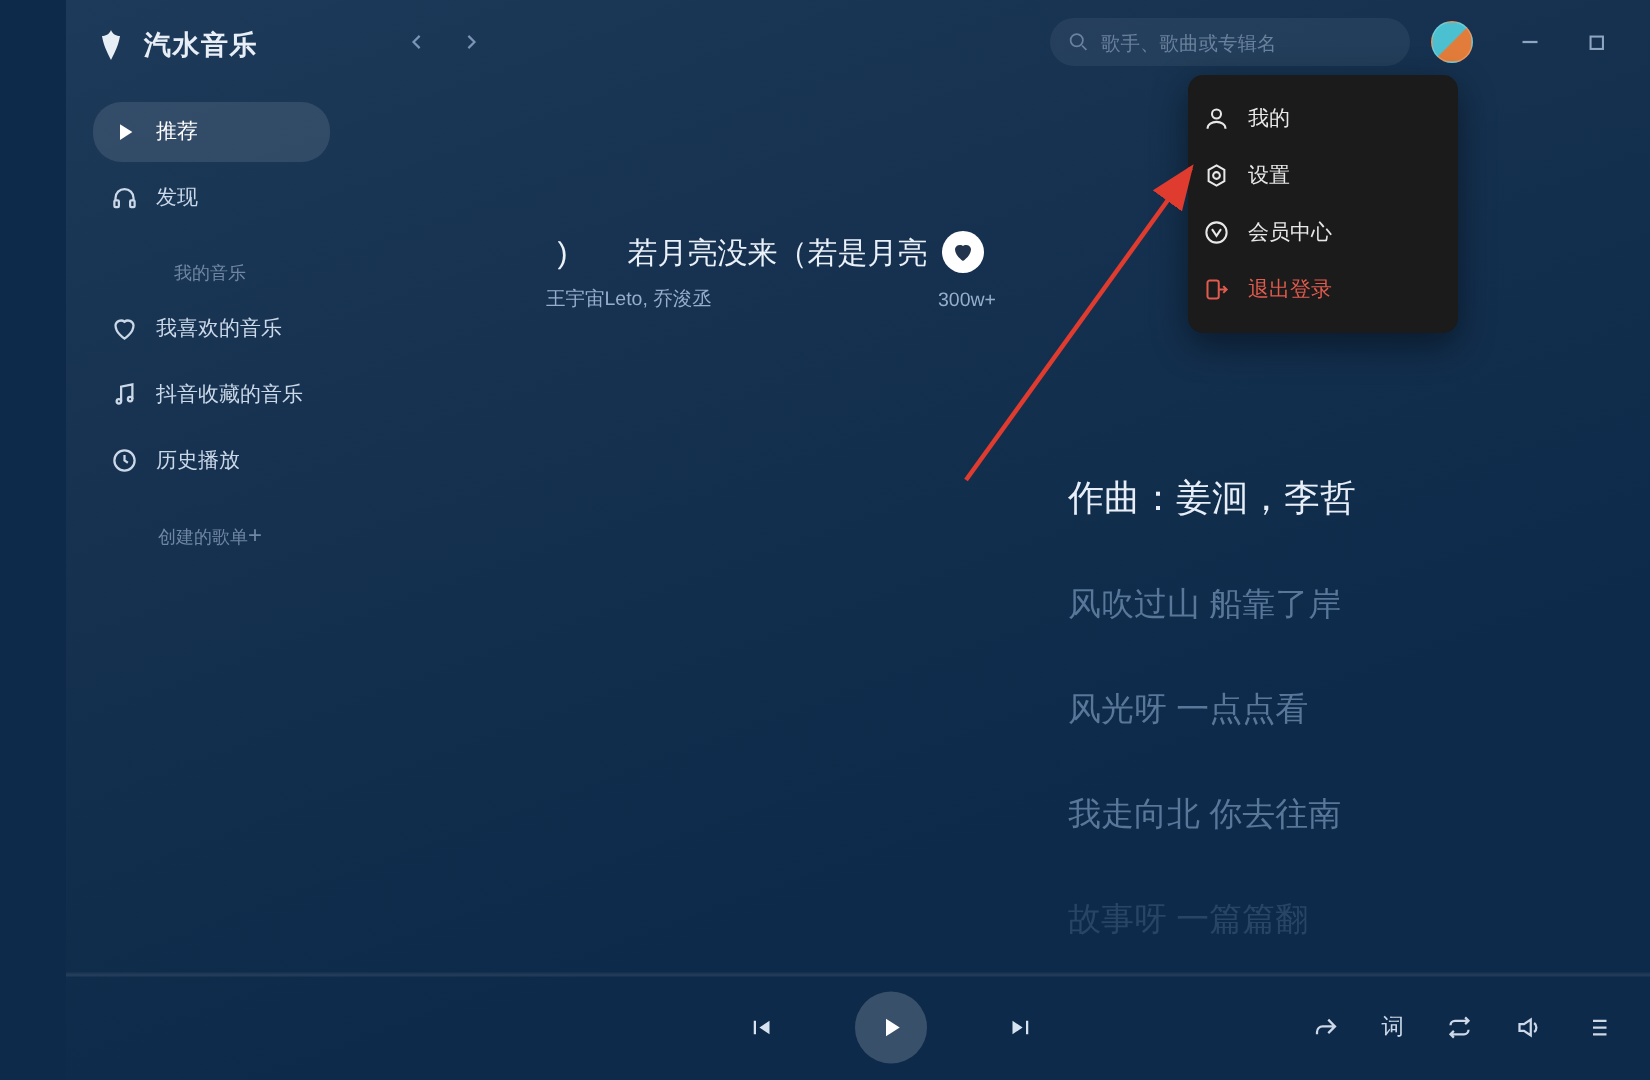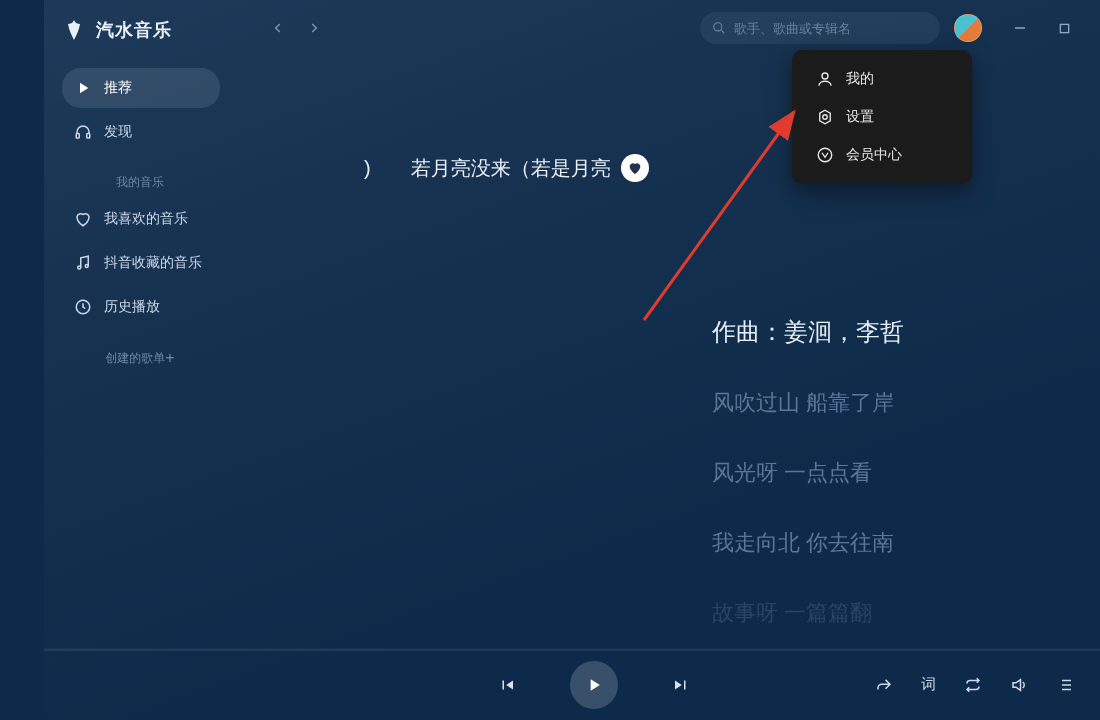--- a/index.html
+++ b/index.html
@@ -89,21 +89,21 @@
 }
 .petal {
   position: absolute; width: 26px; height: 26px; border-radius: 50%;
   background: radial-gradient(circle at 40% 40%, #ffd5e4, #f39ec0 60%, #d66aa0);
 }
 .cover .title-cn {
   position:absolute; right: 46px; top: 28px; color: #fff; font-size: 38px; line-height: 1;
   writing-mode: horizontal-tb; font-family: "STKaiti","KaiTi",serif; text-shadow: 0 1px 4px rgba(0,0,0,.4);
   letter-spacing: -2px; width: 130px;
 }
-.track-title-row { display:flex; align-items:center; justify-content:flex-start; margin-top: 18px; gap: 10px; }
+.track-title-row { display:flex; align-items:center; justify-content:center; margin-top: 18px; gap: 10px; }
 .track-title { color: #eaf1f9; font-size: 20px; white-space: nowrap; overflow: hidden; }
 .heart {
   width: 28px; height: 28px; border-radius: 50%; background: #fff; display:flex;
   align-items:center; justify-content:center; flex:none; cursor:pointer;
 }
 .track-sub-row { display:flex; align-items:center; justify-content:space-between; margin-top: 8px; }
 .track-artist { color: #96aecb; font-size: 13px; }
 .track-likes { color: #96aecb; font-size: 13px; }
 
 .lyrics-col { flex: 1; display:flex; flex-direction:column; justify-content:flex-end; gap: 40px; padding-top: 130px; }
@@ -130,21 +130,21 @@
 }
 .tool { color:#cdd9e8; cursor:pointer; display:flex; align-items:center; justify-content:center; }
 .tool.txt { font-size: 15px; }
 
 
 .user-menu {
   position: absolute; right: 172px; top: 50px; width: 180px; background: #1b1b1b;
   border-radius: 10px; padding: 10px 0; z-index: 20; box-shadow: 0 8px 24px rgba(0,0,0,0.45);
 }
 .menu-item {
-  display:flex; align-items:flex-end; gap: 12px; padding: 10px 24px; color: #e8e8e8;
+  display:flex; align-items:flex-end; gap: 12px; padding: 10px 10px; color: #e8e8e8;
   font-size: 14px; cursor:pointer;
 }
 .menu-item.logout { color: #e15b4e; }
 .menu-item svg { width: 18px; height: 18px; flex:none; }
 
 
 .annot-arrow {
   position:absolute; z-index: 30; pointer-events:none;
 }
 </style>
@@ -263,33 +263,44 @@
           <circle cx="12" cy="12" r="3"></circle>
         </svg>
       <span>设置</span>
     </div>
     <div class="menu-item">
       <svg viewBox="0 0 24 24" fill="none" stroke="currentColor" stroke-width="1.8">
           <circle cx="12" cy="12" r="9"></circle>
           <path d="M8 9l4 6 4-6"></path>
         </svg>
       <span>会员中心</span>
+    </div>
+    <div class="menu-item logout">
+      <svg viewBox="0 0 24 24" fill="none" stroke="currentColor" stroke-width="1.8">
+          <rect x="4" y="4" width="10" height="16" rx="2"></rect>
+          <path d="M14 12h7M18 9l3 3-3 3"></path>
+        </svg>
+      <span>退出登录</span>
     </div>
   </div>
 
   <div class="main">
     <div class="album-col">
       <div class="track-title-row">
         <div class="track-title">)　　若月亮没来（若是月亮</div>
         <div class="heart">
           <svg width="16" height="16" viewBox="0 0 24 24" fill="#22344d">
               <path d="M12 21s-8-5-8-12a5 5 0 0 1 8-3 5 5 0 0 1 8 3c0 7-8 12-8 12z"></path>
             </svg>
         </div>
       </div>
+      <div class="track-sub-row">
+        <div class="track-artist">王宇宙Leto, 乔浚丞</div>
+        <div class="track-likes">300w+</div>
+      </div>
     </div>
 
     <div class="lyrics-col">
       <div class="lyric active">作曲：姜洄，李哲</div>
       <div class="lyric">风吹过山 船靠了岸</div>
       <div class="lyric">风光呀 一点点看</div>
       <div class="lyric">我走向北 你去往南</div>
       <div class="lyric fade">故事呀 一篇篇翻</div>
     </div>
   </div>

